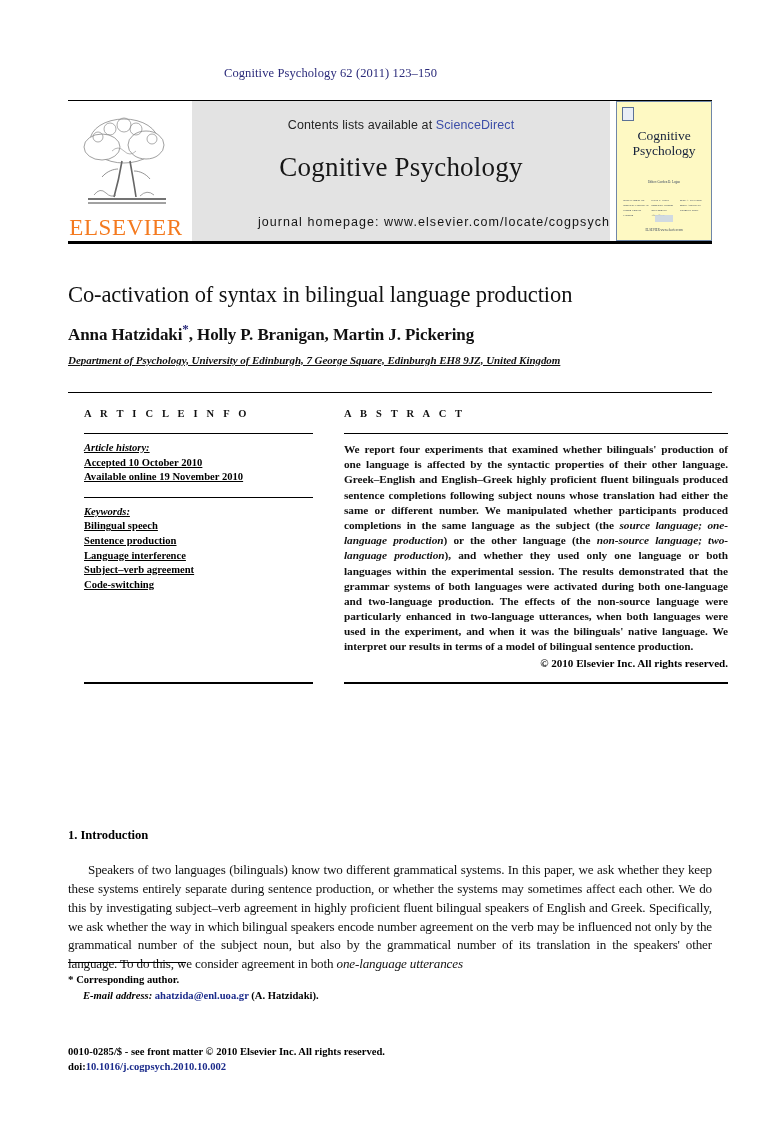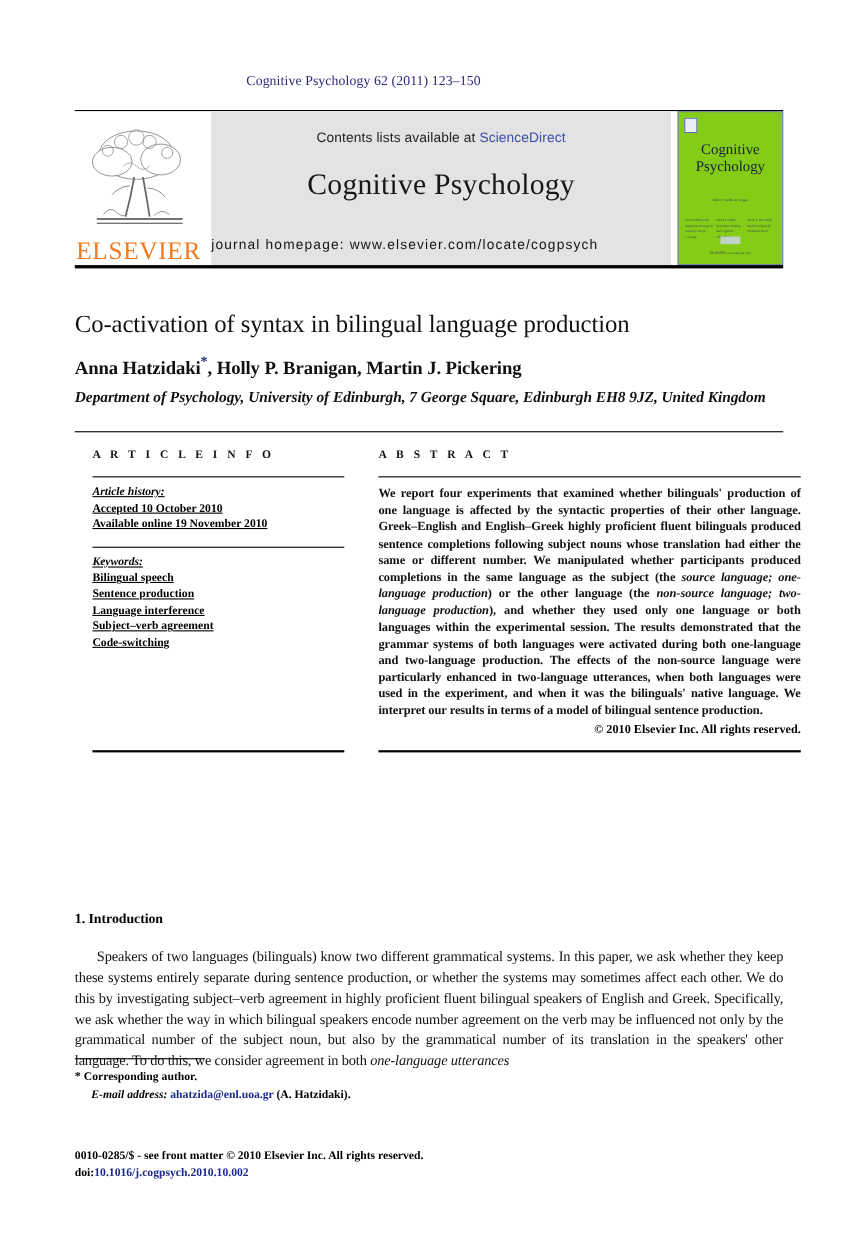--- a/index.html
+++ b/index.html
@@ -71,29 +71,29 @@
   .journal-name {
     margin-top: 20px;
     font-family: "Liberation Serif", serif;
     font-size: 27px;
     color: #171717;
     letter-spacing: .2px;
   }
   .homepage-line {
     position: absolute;
     bottom: 12px; left: 0; right: 0;
-    text-align: left;
+    text-align: right;
     font-family: "Liberation Sans", sans-serif;
     font-size: 12.5px;
     color: #141414;
     letter-spacing: 1.05px;
   }
   .cover-thumb {
     width: 96px; flex: 0 0 96px;
-    background: #84cc16;
+    background: #fef9c3;
     border: 1px solid #6f86a8;
     position: relative;
     overflow: hidden;
   }
   .cover-mini-logo {
     position: absolute; top: 5px; left: 5px;
     width: 12px; height: 14px;
     background: #e9eef6;
     border: 1px solid #5d7characters;
   }
@@ -150,25 +150,26 @@
     font-family: "Liberation Serif", serif;
     font-size: 17px;
     font-weight: bold;
     color: #111;
     letter-spacing: -.1px;
   }
   .authors .star { color: #2a2a7a; font-size: 13px; vertical-align: super; }
   .affiliation {
     margin-top: 9px;
     font-family: "Liberation Serif", serif;
-    font-size: 14px;
+    font-size: 11px;
     font-weight: bold;
     font-style: italic;
     color: #111;
     letter-spacing: -.05px;
+    text-decoration: underline;
   }
 
   
   .rule-full {
     position: absolute; left: 68px; width: 644px; height: 1px; background: #000;
   }
   .info-abstract { position: absolute; top: 408px; left: 84px; width: 644px; }
   .cols { display: flex; }
   .col-left { width: 229px; flex: 0 0 229px; }
   .col-gap { width: 31px; flex: 0 0 31px; }

